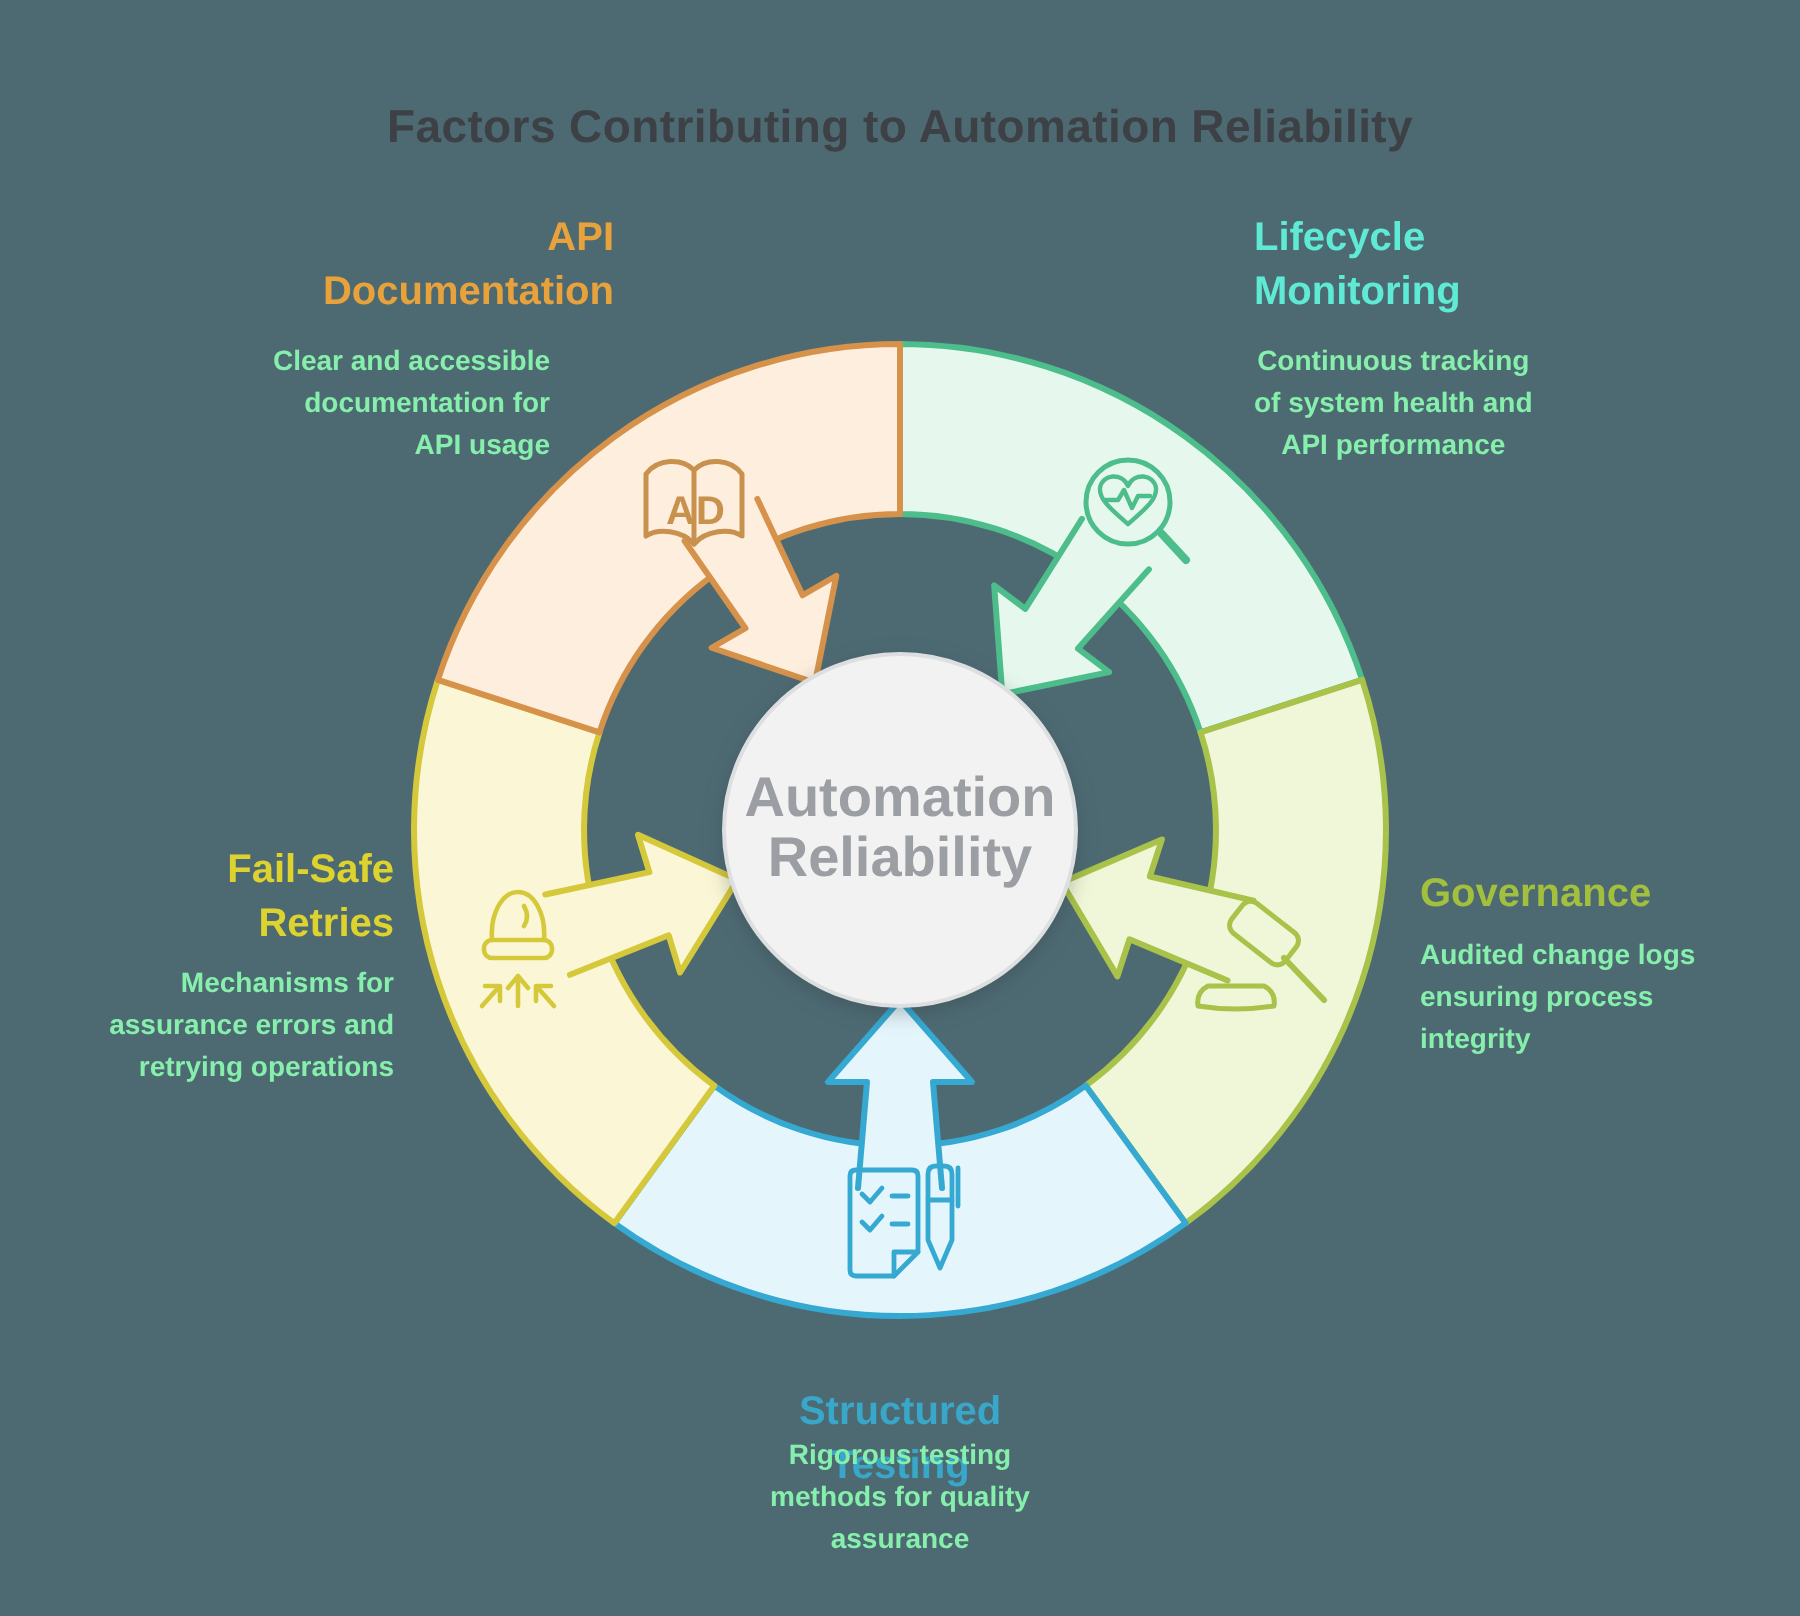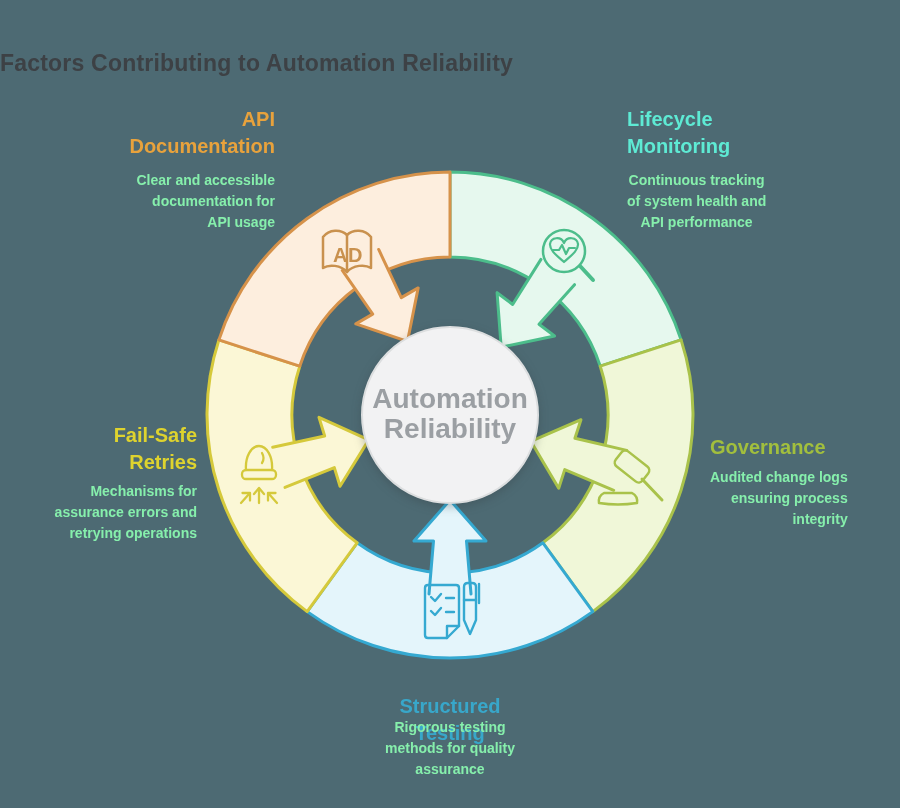--- a/index.html
+++ b/index.html
@@ -3,21 +3,21 @@
 <meta charset="utf-8">
 <style>
   html,body{margin:0;padding:0;}
   body{
     width:900px;height:808px;position:relative;overflow:hidden;
     background:#4d6a73;
     font-family:"Liberation Sans",sans-serif;
   }
   .title{
     position:absolute;left:0;top:50px;width:900px;
-    font-size:23px;font-weight:bold;color:#3d4145;
+    text-align:center;font-size:23px;font-weight:bold;color:#3d4145;
     letter-spacing:.2px;
   }
   .wheel{position:absolute;left:0;top:0;}
   .factor-label{
     position:absolute;font-size:20px;font-weight:bold;line-height:27px;
     white-space:pre-line;
   }
   .factor-desc{
     position:absolute;font-size:14px;font-weight:bold;color:#86efac;
     line-height:21px;white-space:pre-line;
@@ -26,26 +26,26 @@
     position:absolute;left:350px;top:384px;width:200px;text-align:center;
     font-size:28px;font-weight:bold;color:#9b9fa3;line-height:30px;
     white-space:pre-line;
   }
   .accent-api{color:#e8a23c;}
   .accent-lifecycle{color:#5eead4;}
   .accent-governance{color:#a2bf3d;}
   .accent-structured{color:#38a7ca;}
   .accent-failsafe{color:#ded32e;margin-left:13px;}
 
-  .pos-api-h{right:625px;top:106px;text-align:right;}
+  .pos-api-h{right:593px;top:106px;text-align:right;}
   .pos-api-d{right:625px;top:170px;text-align:right;}
   .pos-lifecycle-h{left:627px;top:106px;text-align:left;}
   .pos-lifecycle-d{left:627px;top:170px;text-align:center;}
   .pos-governance-h{left:710px;top:434px;text-align:center;}
-  .pos-governance-d{left:710px;top:467px;text-align:right;}
+  .pos-governance-d{left:710px;top:467px;text-align:left;}
   .pos-failsafe-h{right:703px;top:422px;text-align:right;}
   .pos-failsafe-d{right:703px;top:481px;text-align:right;}
   .pos-structured-h{left:300px;top:693px;width:300px;text-align:center;}
   .pos-structured-d{left:300px;top:717px;width:300px;text-align:center;}
 
   .center-circle{filter:drop-shadow(0 3px 5px rgba(50,55,60,.30));}
 </style>
 </head>
 <body>
 

